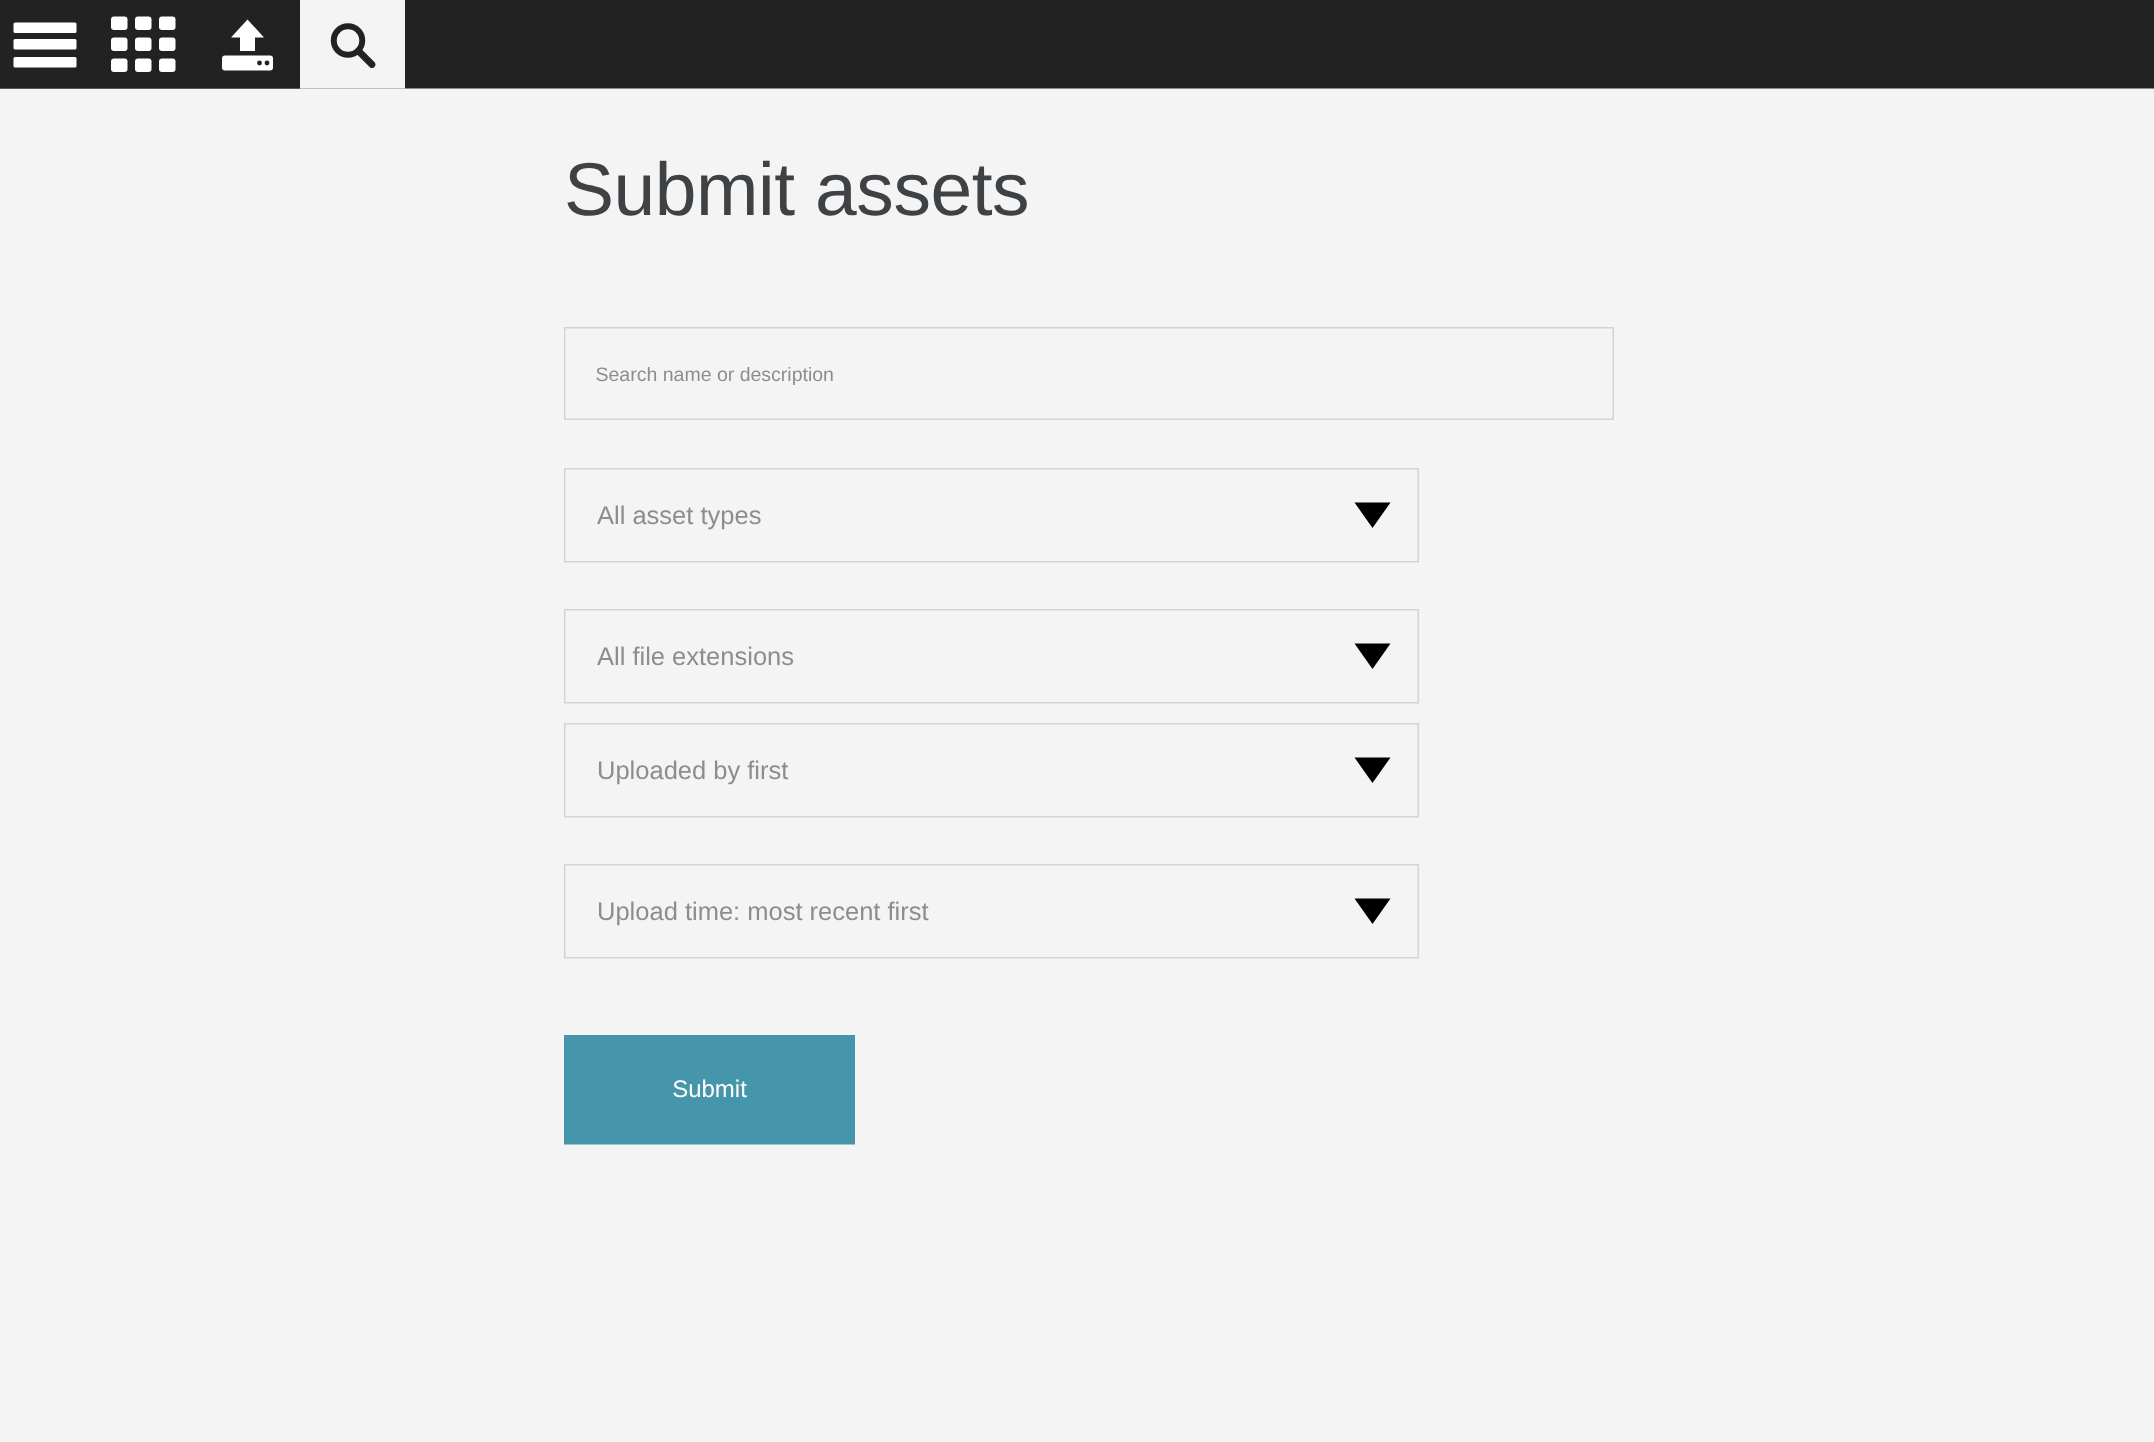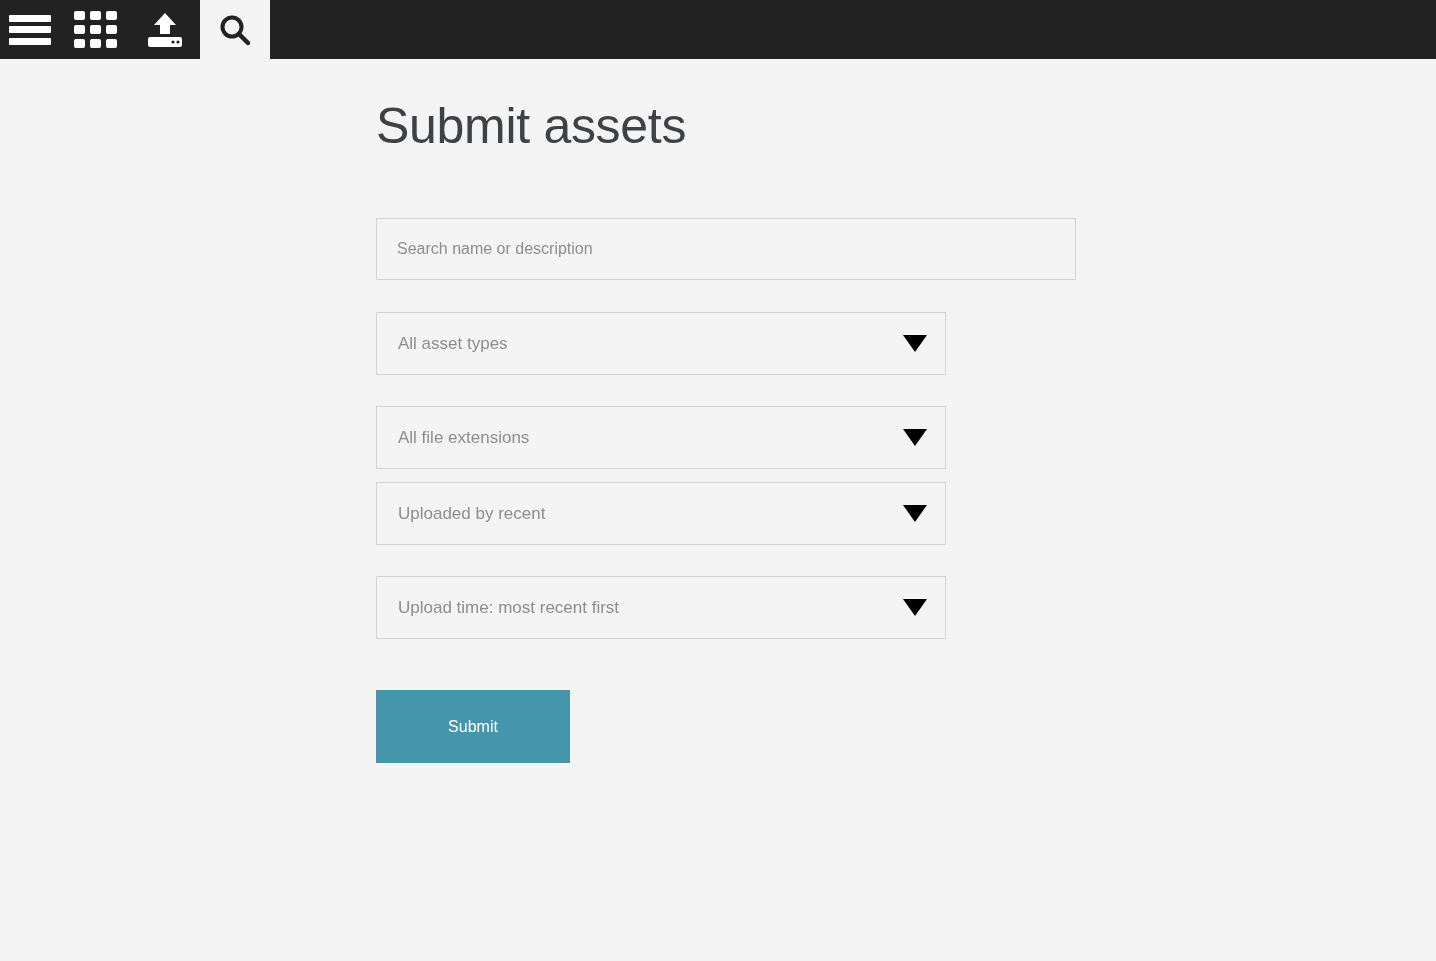--- a/index.html
+++ b/index.html
@@ -103,21 +103,21 @@
   }
 
   .text-field {
     box-sizing: border-box;
     display: block;
     width: 700px;
     height: 62px;
     background: #f4f4f4;
     border: 1px solid #d3d3d3;
     font-family: "Liberation Sans", sans-serif;
-    font-size: 16px;
+    font-size: 13px;
     color: #555;
     padding: 0 20px;
     outline: none;
   }
   .text-field::placeholder {
     color: #8d8d8d;
     opacity: 1;
   }
 
   .select-field {
@@ -241,21 +241,21 @@
 
     <div class="field-wrap gap-ext">
       <div class="select-field">
         <span class="select-label">All file extensions</span>
         <span class="select-caret"></span>
       </div>
     </div>
 
     <div class="field-wrap gap-by">
       <div class="select-field">
-        <span class="select-label">Uploaded by recent</span>
+        <span class="select-label">Uploaded by first</span>
         <span class="select-caret"></span>
       </div>
     </div>
 
     <div class="field-wrap gap-time">
       <div class="select-field">
         <span class="select-label">Upload time: most recent first</span>
         <span class="select-caret"></span>
       </div>
     </div>

